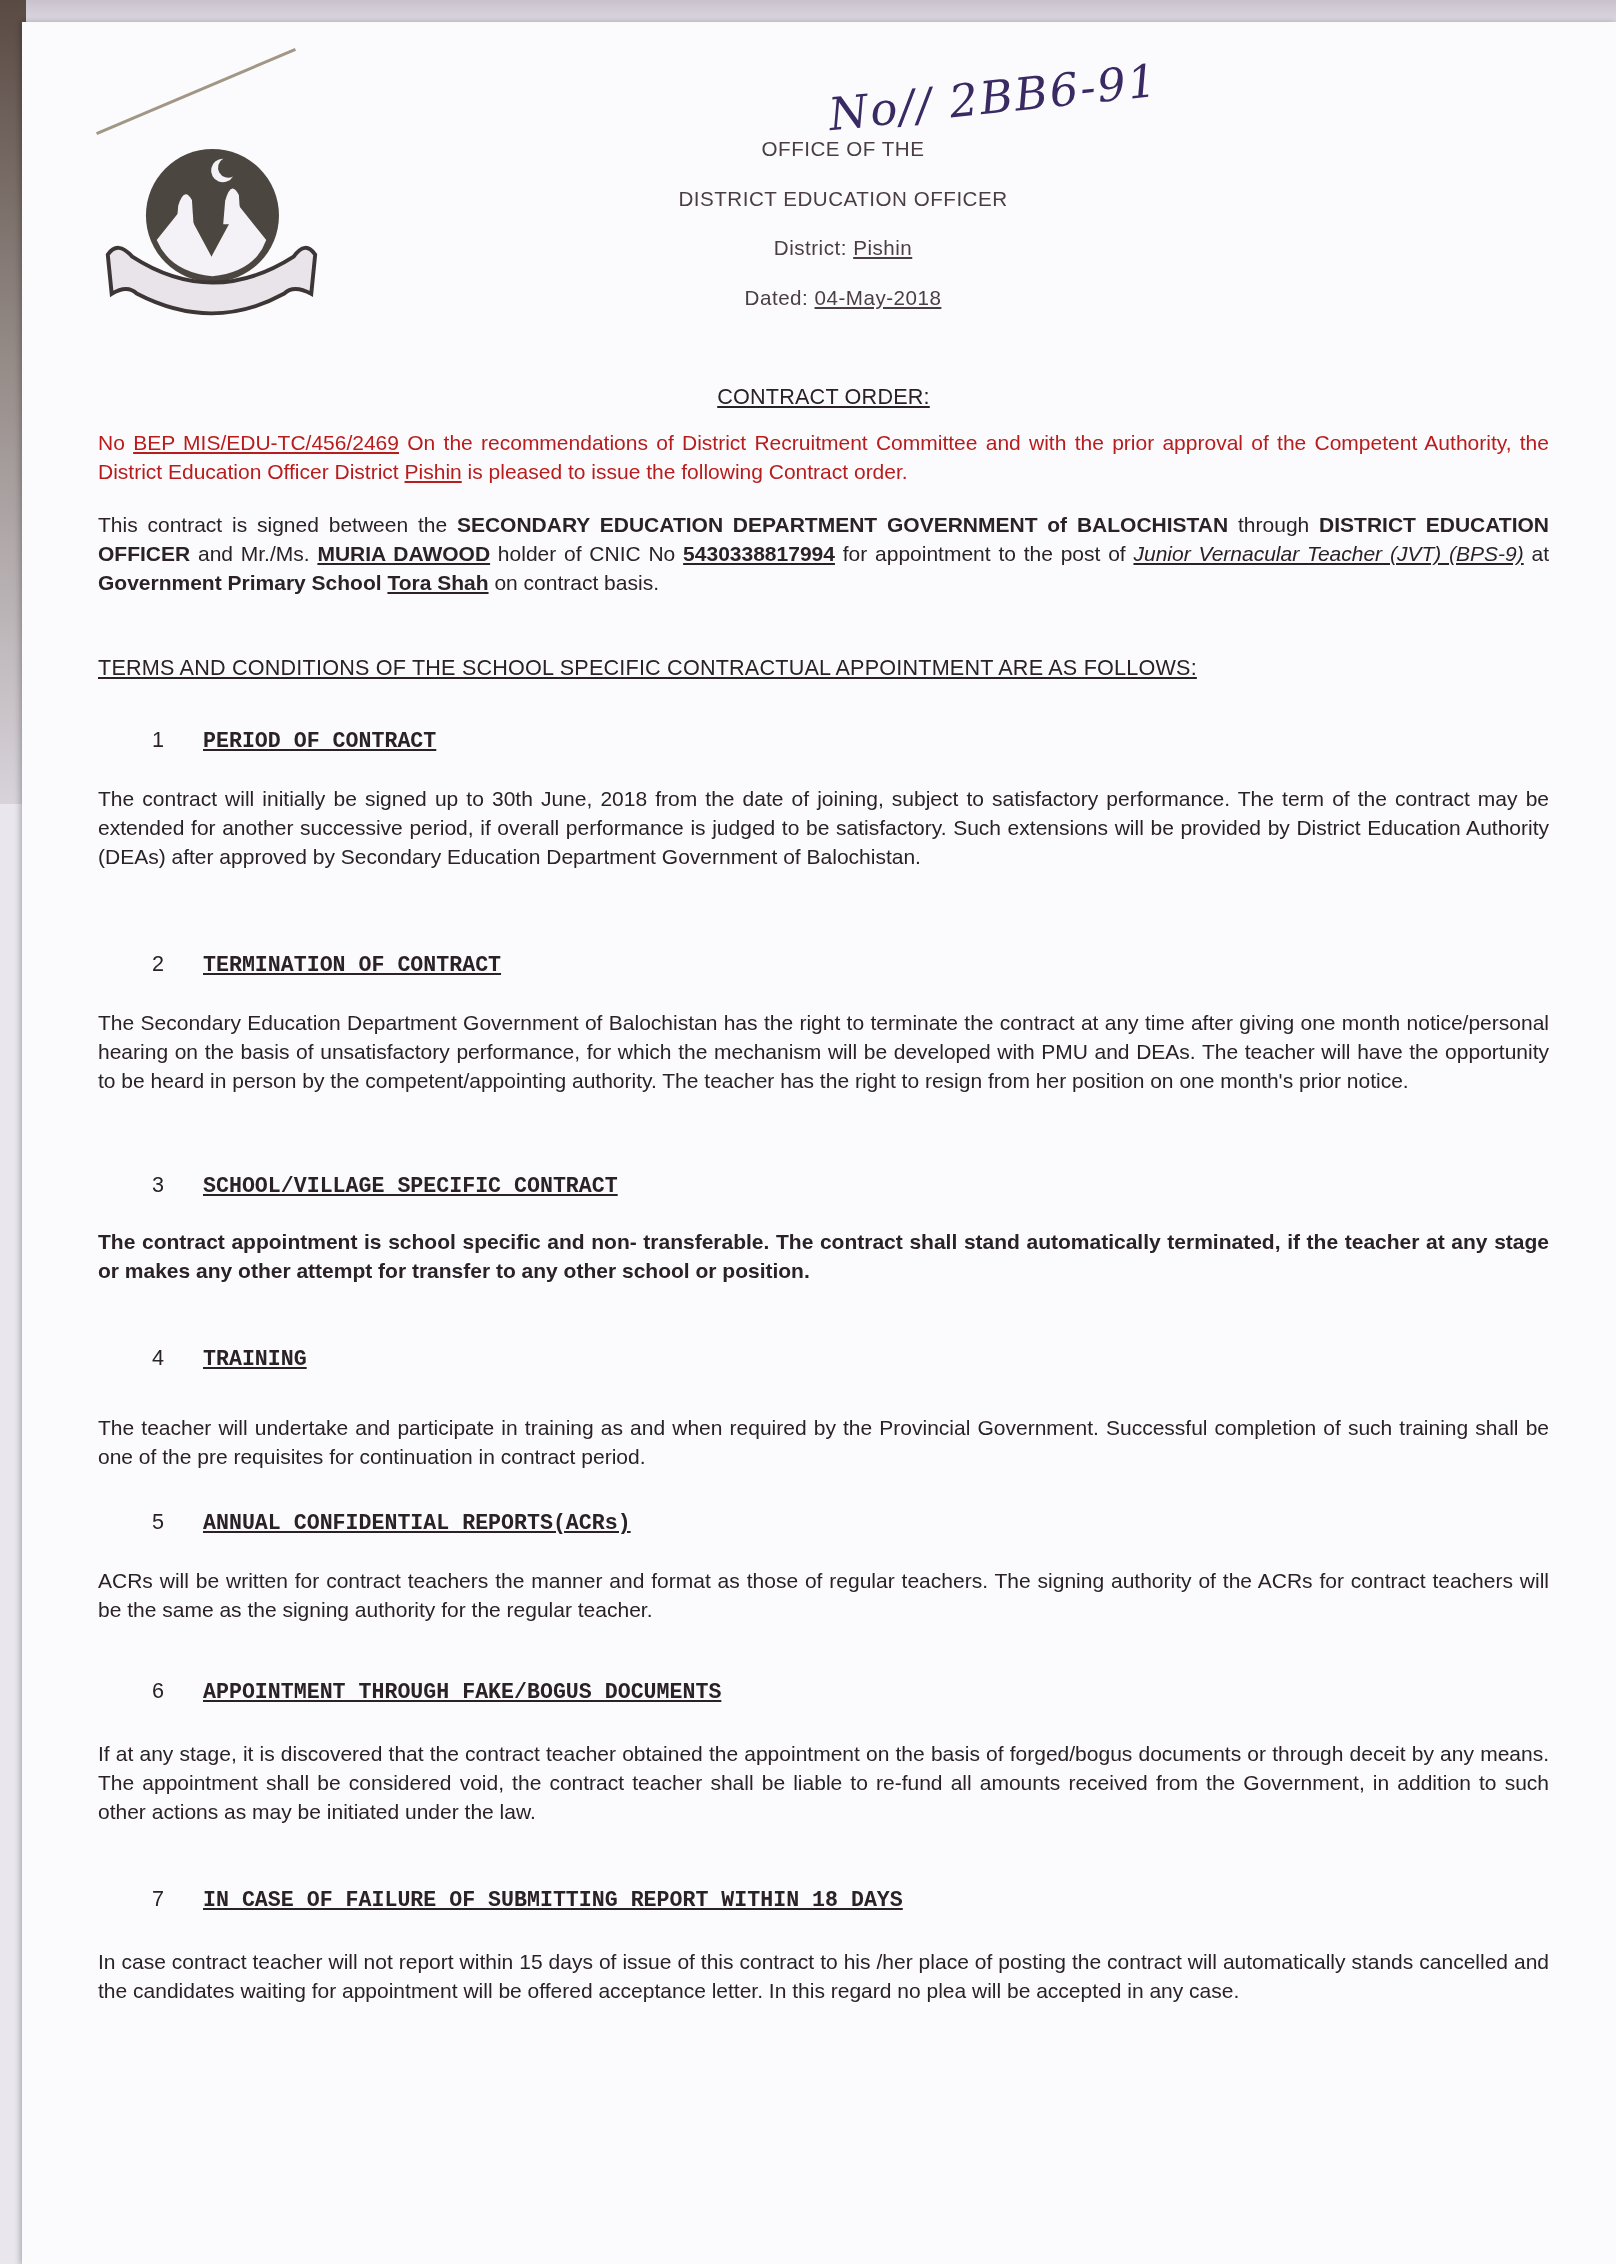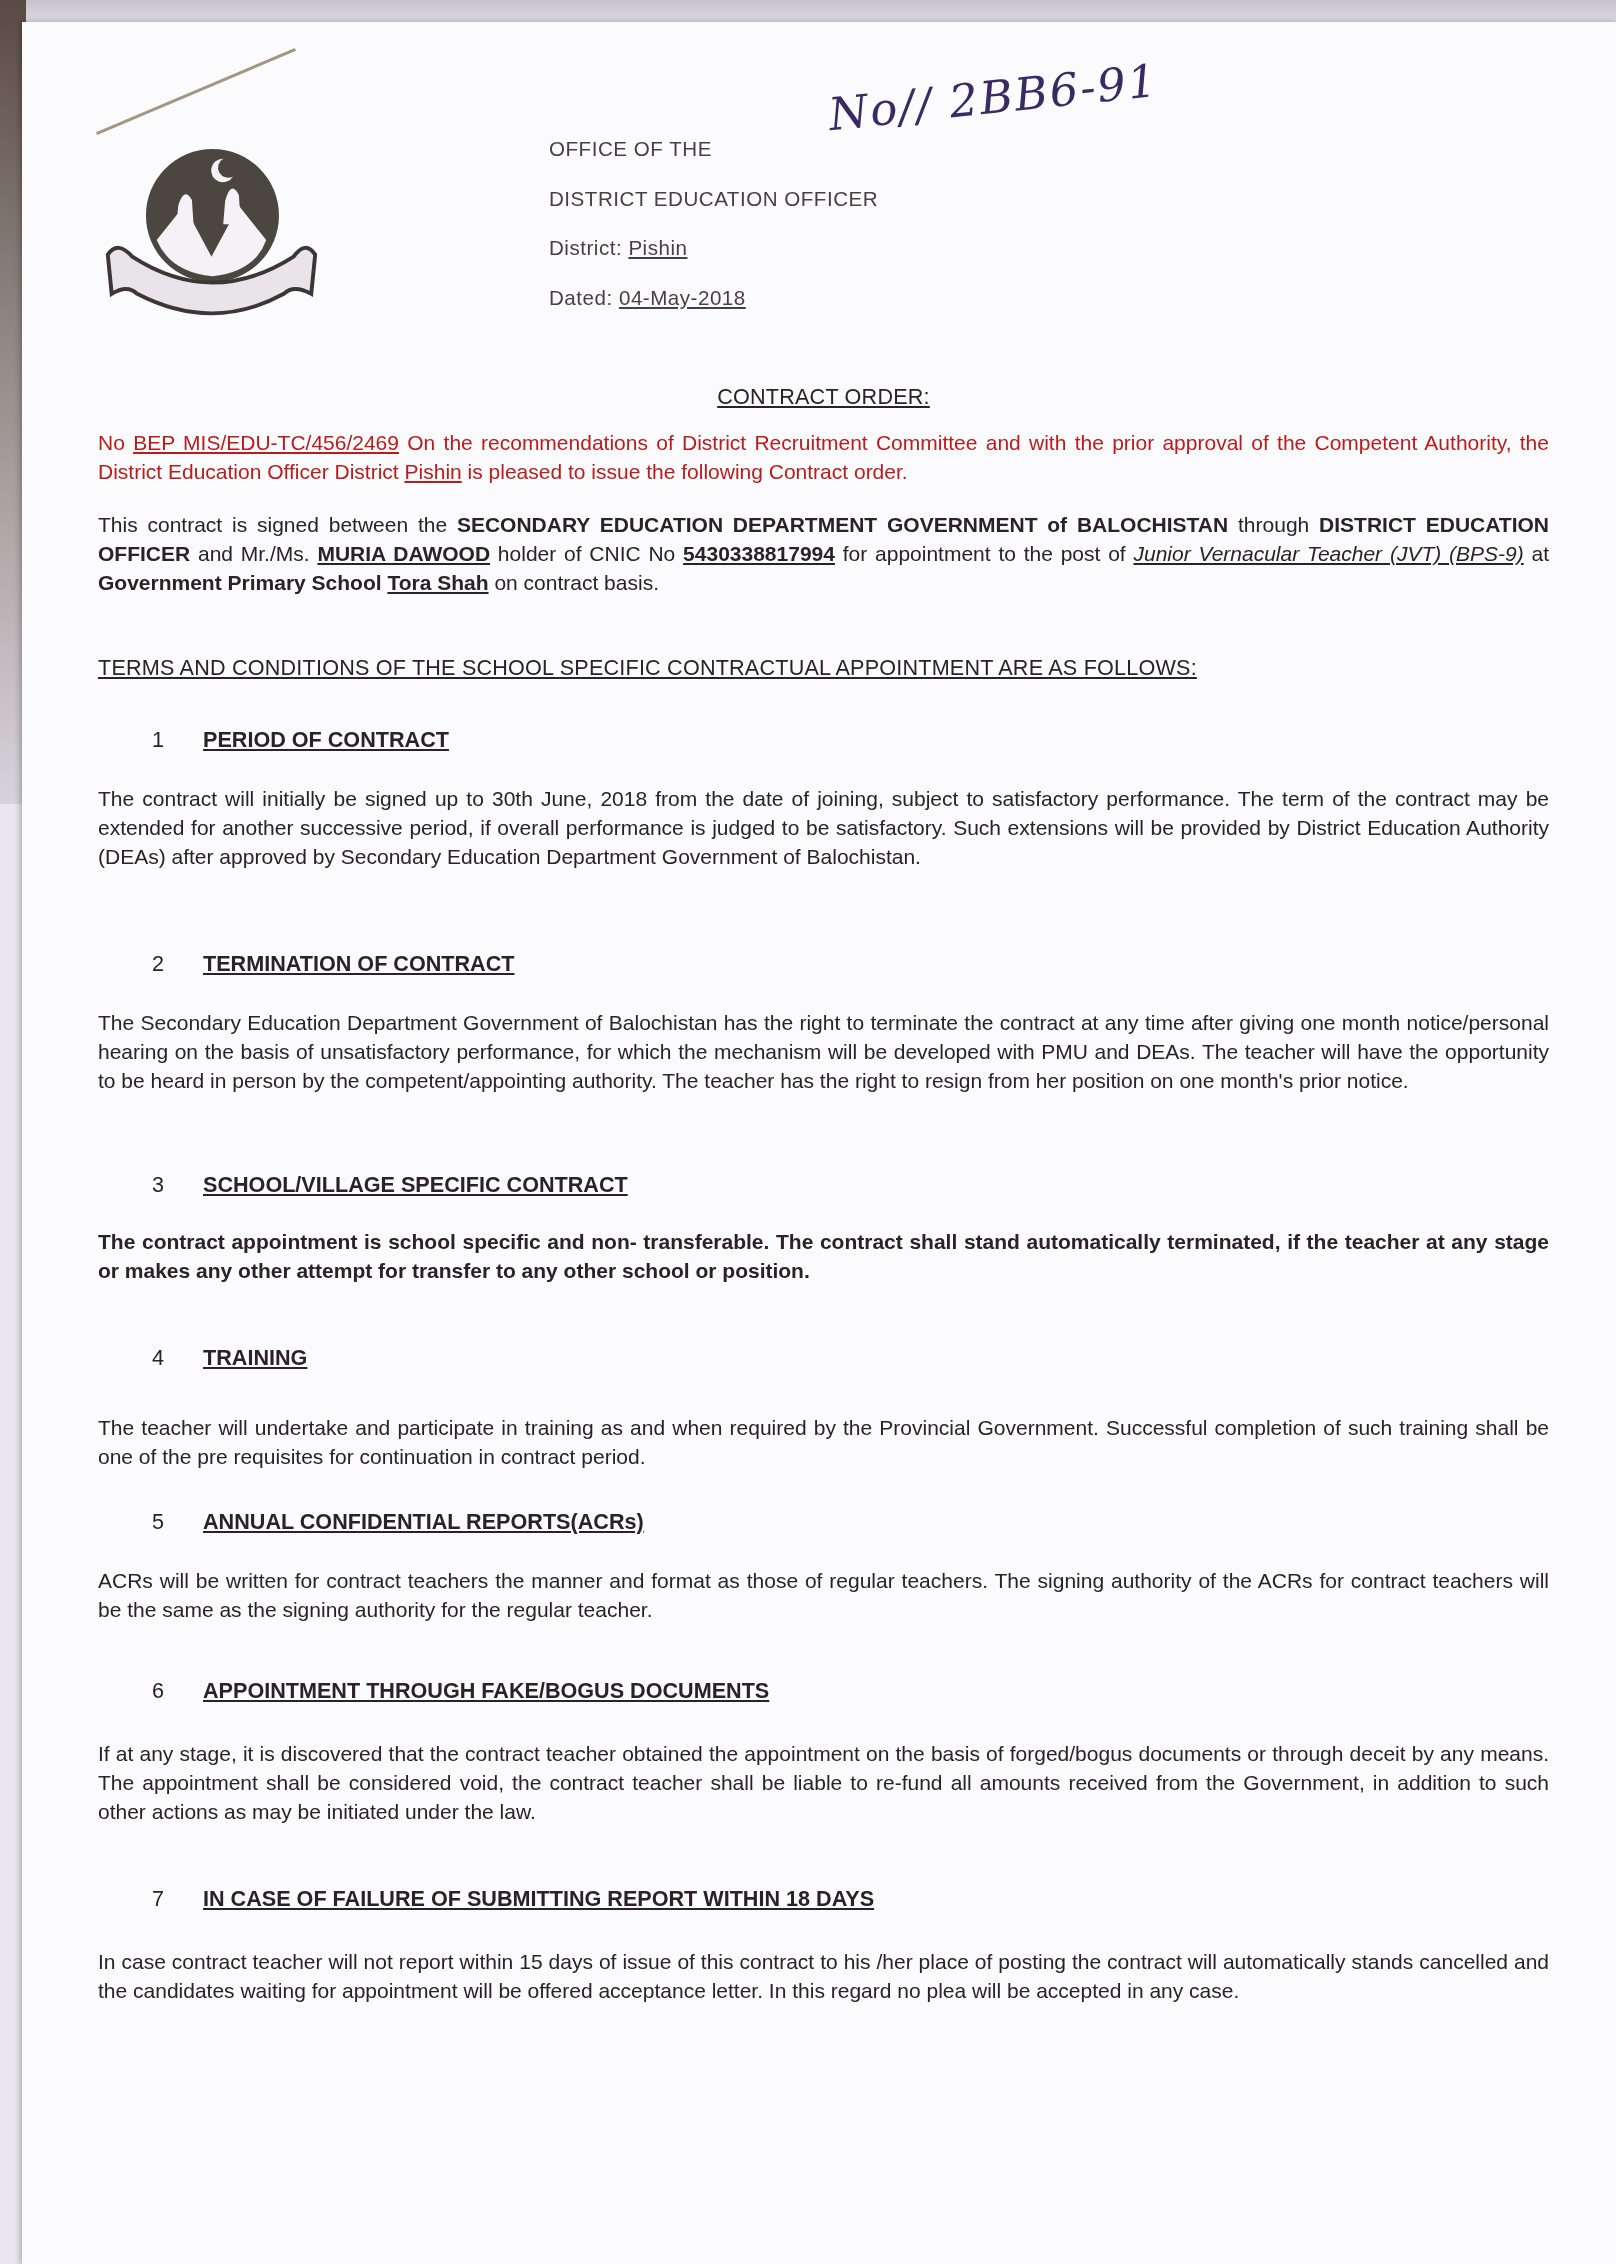--- a/index.html
+++ b/index.html
@@ -31,35 +31,35 @@
       letter-spacing: 2px;
     }
     .pen-stroke {
       position: absolute; left: 88px; top: 90px; width: 216px; height: 2.9px;
       background: #7c6b50; transform: rotate(-23deg); opacity: 0.7;
     }
 
     .logo { position: absolute; left: 98px; top: 147px; width: 225px; height: 186px; }
 
     .header {
-      position: absolute; left: 549px; top: 137px; width: 588px; text-align: left;
+      position: absolute; left: 549px; top: 137px; width: 588px; text-align: center;
       font-family: "Liberation Sans", sans-serif; color: #4a3e44;
     }
     .header .line { font-size: 20.6px; margin-bottom: 25.5px; letter-spacing: 0.5px; }
     .header .u { text-decoration: underline; }
 
     .section { position: absolute; left: 98px; width: 1451px; }
     .p { font-size: 21px; line-height: 29px; text-align: justify; }
     .h-main {
       font-size: 21.6px; font-weight: bold; text-decoration: underline;
       letter-spacing: 0.2px;
     }
     .num-head { display: flex; align-items: baseline; font-size: 21.6px; }
     .num-head .n { width: 51px; text-align: left; font-weight: normal; padding-left: 54px; }
-    .num-head .t { font-weight: bold; text-decoration: underline; }
+    .num-head .t { font-weight: bold; text-decoration: underline; font-family: Liberation Mono, monospace; }
     .u { text-decoration: underline; }
     .b { font-weight: bold; }
     .i { font-style: italic; }
     .faint { color: #b91c1c; }
   </style>
 </head>
 <body>
 
 <div class="edge-top"></div>
 <div class="edge-left"></div>

